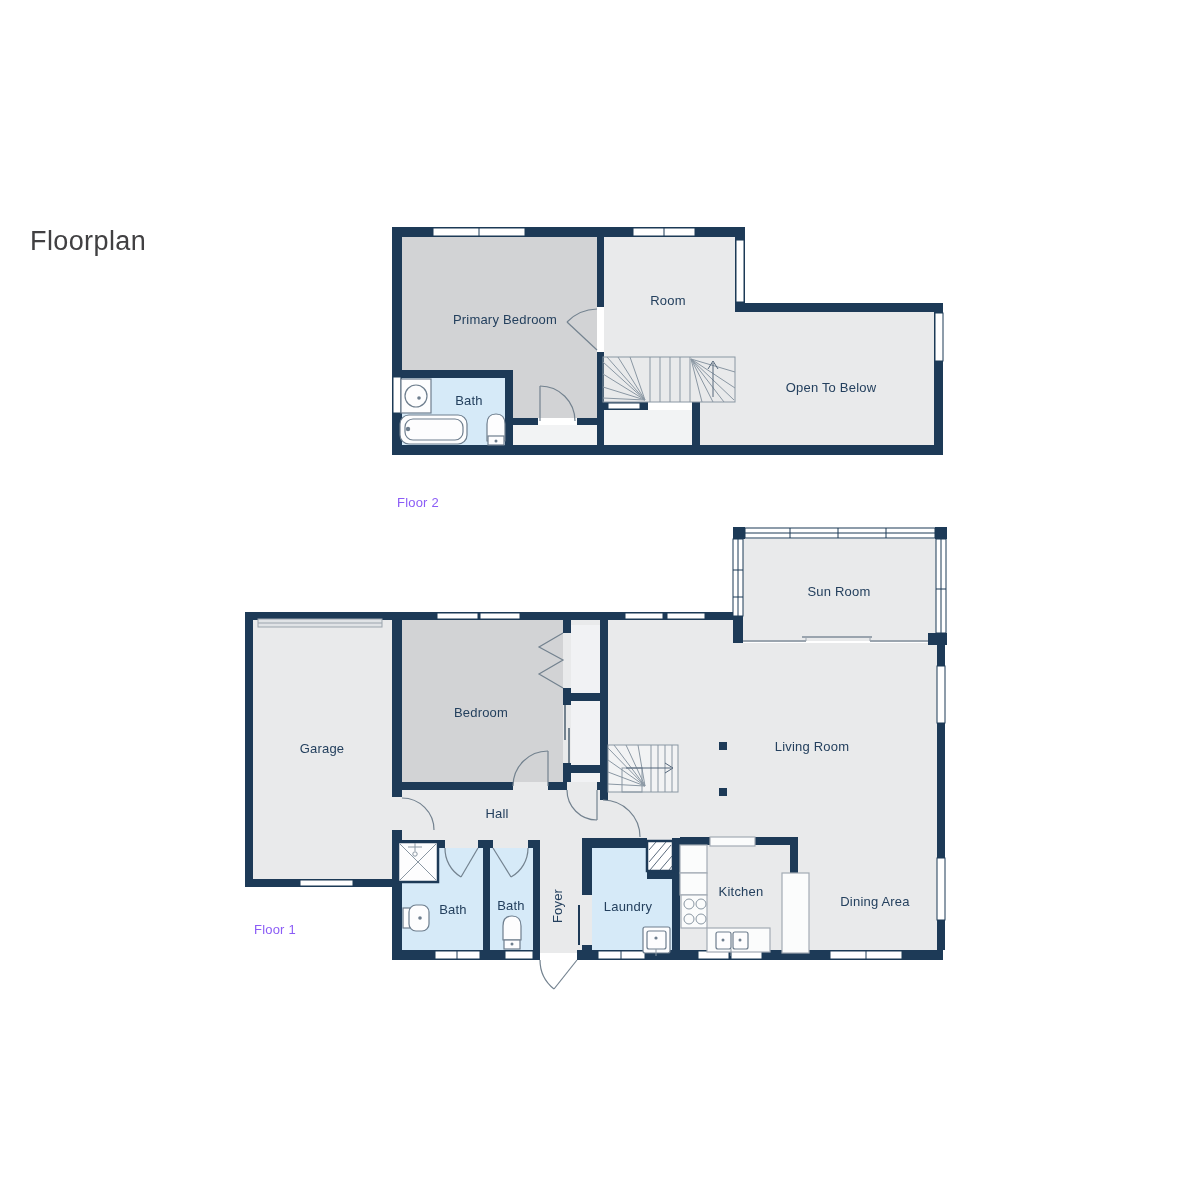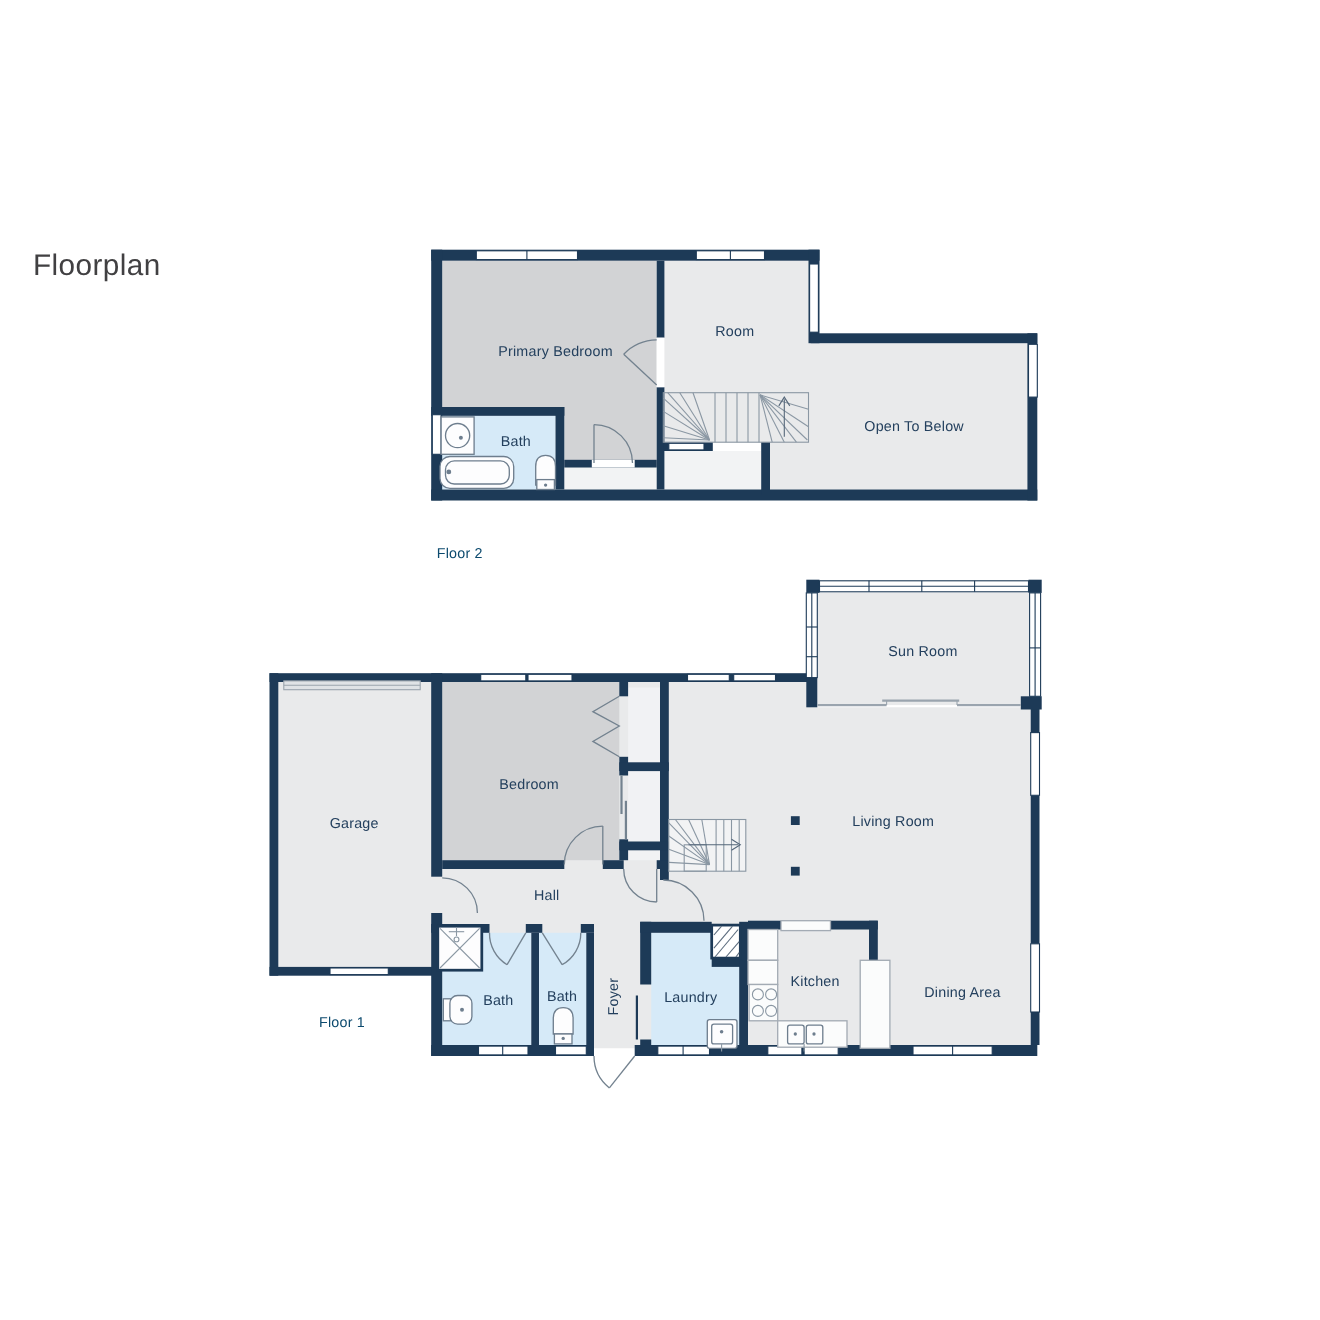--- a/index.html
+++ b/index.html
@@ -1,22 +1,22 @@
 <!DOCTYPE html>
 <html><head>
 <meta charset="utf-8">
 <style>
   html,body{margin:0;padding:0;background:#ffffff;}
   #stage{position:relative;width:1200px;height:992px;background:#ffffff;overflow:hidden;
          font-family:"Liberation Sans",sans-serif;}
   #title{position:absolute;left:30px;top:224px;font-size:27px;line-height:34px;
          color:#414042;letter-spacing:0.4px;font-weight:400;}
-  .floor-label{position:absolute;font-size:13px;color:#0c4a6e;letter-spacing:0.2px;}
+  .floor-label{position:absolute;font-size:13px;color:#8b5cf6;letter-spacing:0.2px;}
   #floor2-label{left:397px;top:495px;}
-  #floor1-label{left:254px;top:922px;margin-left:36px;}
+  #floor1-label{left:254px;top:922px;}
   svg{position:absolute;left:0;top:0;}
   .lbl{font-family:"Liberation Sans",sans-serif;font-size:13px;fill:#24405e;letter-spacing:0.2px;}
   .thin{stroke:#8a97a3;stroke-width:1;fill:none;}
   .door{stroke:#73828f;stroke-width:1.2;fill:none;}
   .fixs{stroke:#6e7e8e;stroke-width:1.2;fill:#fdfdfe;}
   .cnt{fill:#fbfcfc;stroke:#a3abb4;stroke-width:1.2;}
   .winr{fill:#ffffff;stroke:#1d3a57;stroke-width:1;}
   .mull{stroke:#1d3a57;stroke-width:1;fill:none;}
   .hatch{stroke:#5b6b7d;stroke-width:1;fill:none;}
 </style>

